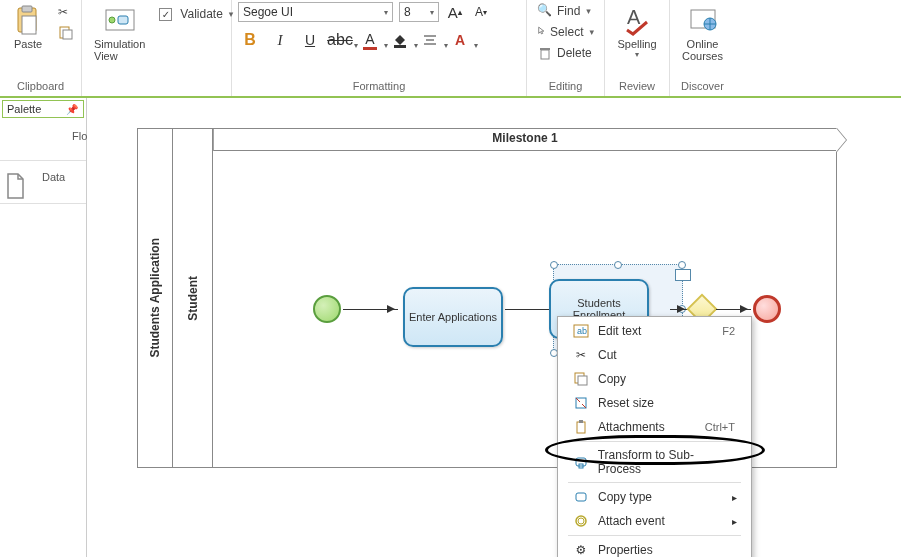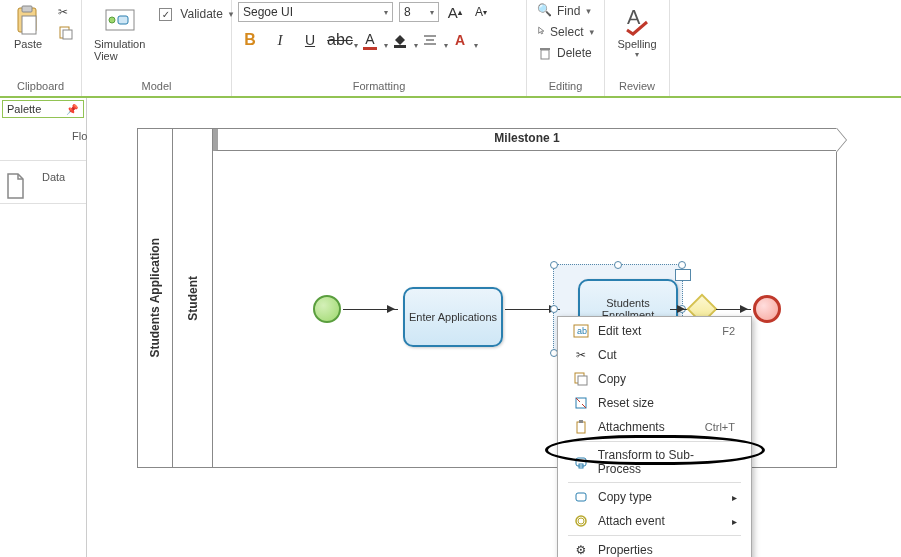--- a/index.html
+++ b/index.html
@@ -26,21 +26,21 @@
 
 .palette-wrap { position: absolute; left: 0; top: 98px; width: 87px; height: 459px; border-right: 1px solid #ccc; background: #fff; }
 .palette-title { border: 1px solid #92c353; font-size: 11px; padding: 2px 4px; display: flex; justify-content: space-between; align-items: center; margin: 2px; }
 .pal-section { display: flex; flex-direction: row; gap: 12px; padding: 10px 0 2px; border-bottom: 1px solid #e0e0e0; }
 .pal-label { font-size: 11px; color: #555; padding-bottom: 4px; }
 .pal-item { width: 30px; height: 22px; cursor: pointer; }
 
 
 .canvas { position: absolute; left: 87px; top: 98px; right: 0; bottom: 0; background: #fff; }
 .diagram { position: absolute; left: 50px; top: 30px; width: 700px; height: 340px; border: 1px solid #888; background: #fff; }
-.milestone-hdr { position: absolute; left: 75px; right: 0; top: 0; height: 22px; border-bottom: 1px solid #888; border-left: 5px solid #a3a3a3; text-align: center; font-size: 12px; font-weight: bold; padding-top: 2px; }
+.milestone-hdr { position: absolute; left: 75px; right: 0; top: 0; height: 22px; border-bottom: 1px solid #888; border-left: 1px solid #a3a3a3; text-align: center; font-size: 12px; font-weight: bold; padding-top: 2px; }
 .milestone-hdr::after { content: ''; position: absolute; right: -10px; top: -1px; width: 0; height: 0; border-top: 12px solid transparent; border-bottom: 12px solid transparent; border-left: 10px solid #fff; filter: drop-shadow(1px 0 0 #888); }
 .lane-outer-label { position: absolute; left: 0; top: 0; bottom: 0; width: 35px; border-right: 1px solid #888; display: flex; align-items: center; justify-content: center; }
 .lane-inner-label { position: absolute; left: 35px; top: 0; bottom: 0; width: 40px; border-right: 1px solid #888; display: flex; align-items: center; justify-content: center; }
 .vtext { writing-mode: vertical-rl; transform: rotate(180deg); font-size: 12px; font-weight: bold; }
 .lane-content { position: absolute; left: 75px; top: 22px; right: 0; bottom: 0; }
 
 .start-event { position: absolute; width: 28px; height: 28px; border: 2px solid #5a9e3e; border-radius: 50%; background: radial-gradient(circle at 35% 35%, #d4f0b8, #9ed86e); }
 .task { position: absolute; width: 100px; height: 60px; border: 2px solid #2a7faf; border-radius: 10px; background: linear-gradient(#eaf4fb, #cfe7f6); display: flex; align-items: center; justify-content: center; text-align: center; font-size: 11px; color: #333; box-shadow: 1px 1px 3px rgba(0,0,0,.2); }
 .task.selected { outline: none; }
 .sel-box { position: absolute; border: 1px dotted #58a; background: rgba(100,160,210,.12); }
@@ -101,21 +101,20 @@
               <rect x="14" y="12" width="10" height="8" rx="2" fill="#cfe7f6" stroke="#2a7faf"></rect>
             </svg></div>
         <span style="white-space:pre-line;">Simulation
 View</span>
       </div>
       <div class="rb-small rb-drop" style="margin-top:4px">
         <span class="checkbox">✓</span>
         <span>Validate</span>
       </div>
     </div>
-    <div class="ribbon-group-label">Model</div>
   </div>
 
   <div class="ribbon-group" style="width:295px">
     <div style="display:flex;flex-direction:column;gap:4px">
       <div style="display:flex;gap:6px;align-items:center">
         <div class="combo" style="width:155px">
           <span>Segoe UI</span>
             <span class="arr">▾</span>
         </div>
         <div class="combo" style="width:40px">
@@ -182,20 +181,32 @@
       <div class="ic"><svg viewBox="0 0 32 32">
             <text x="6" y="20" font-size="20" fill="#555" font-family="serif">A</text>
             <path d="M6 26 L12 30 L26 18" stroke="#c0392b" stroke-width="3" fill="none"></path>
           </svg></div>
       <span>Spelling</span>
       <span style="font-size:8px;color:#666">▾</span>
     </div>
     <div class="ribbon-group-label">Review</div>
   </div>
 
+  <div class="ribbon-group" style="width:65px;border-right:none">
+    <div class="rb-big">
+      <div class="ic"><svg viewBox="0 0 32 32">
+            <rect x="4" y="6" width="24" height="18" fill="#fff" stroke="#888"></rect>
+            <circle cx="23" cy="20" r="6" fill="#8bbbe8" stroke="#2a7faf"></circle>
+            <path d="M17 20 h12 M23 14 v12" stroke="#2a7faf"></path>
+          </svg></div>
+      <span style="white-space:pre-line;text-align:center">Online
+Courses</span>
+    </div>
+    <div class="ribbon-group-label">Discover</div>
+  </div>
 </div>
 
 <div class="palette-wrap">
   <div class="palette-title">
     <span>Palette</span>
     <span style="font-size:10px">📌</span>
   </div>
   <div class="pal-section">
     <svg class="pal-item" viewBox="0 0 30 22">
         <rect x="2" y="2" width="26" height="18" rx="4" fill="none" stroke="#2a7faf" stroke-width="2"></rect>
@@ -249,21 +260,21 @@
         <div class="sel-handle" style="left:-4px;top:-4px"></div>
         <div class="sel-handle" style="right:-4px;top:-4px"></div>
         <div class="sel-handle" style="left:-4px;bottom:-4px"></div>
         <div class="sel-handle" style="right:-4px;bottom:-4px"></div>
         <div class="sel-handle" style="left:calc(50% - 4px);top:-4px"></div>
         <div class="sel-handle" style="left:calc(50% - 4px);bottom:-4px"></div>
         <div class="sel-handle" style="left:-4px;top:calc(50% - 4px)"></div>
         <div class="sel-handle" style="right:-4px;top:calc(50% - 4px)"></div>
       </div>
       <div class="small-attach" style="left:462px;top:118px"></div>
-      <div class="task selected" style="left:365px;top:128px">
+      <div class="task selected" style="left:336px;top:128px">
           <span style="white-space:pre-line">Students Enrollment</span>
         </div>
 
       <div class="arrow" style="left:457px;top:158px;width:18px"></div>
       <div class="gateway" style="left:478px;top:147px"></div>
       <div class="arrow" style="left:503px;top:158px;width:35px"></div>
       <div class="end-event" style="left:540px;top:144px"></div>
     </div>
   </div>
 

